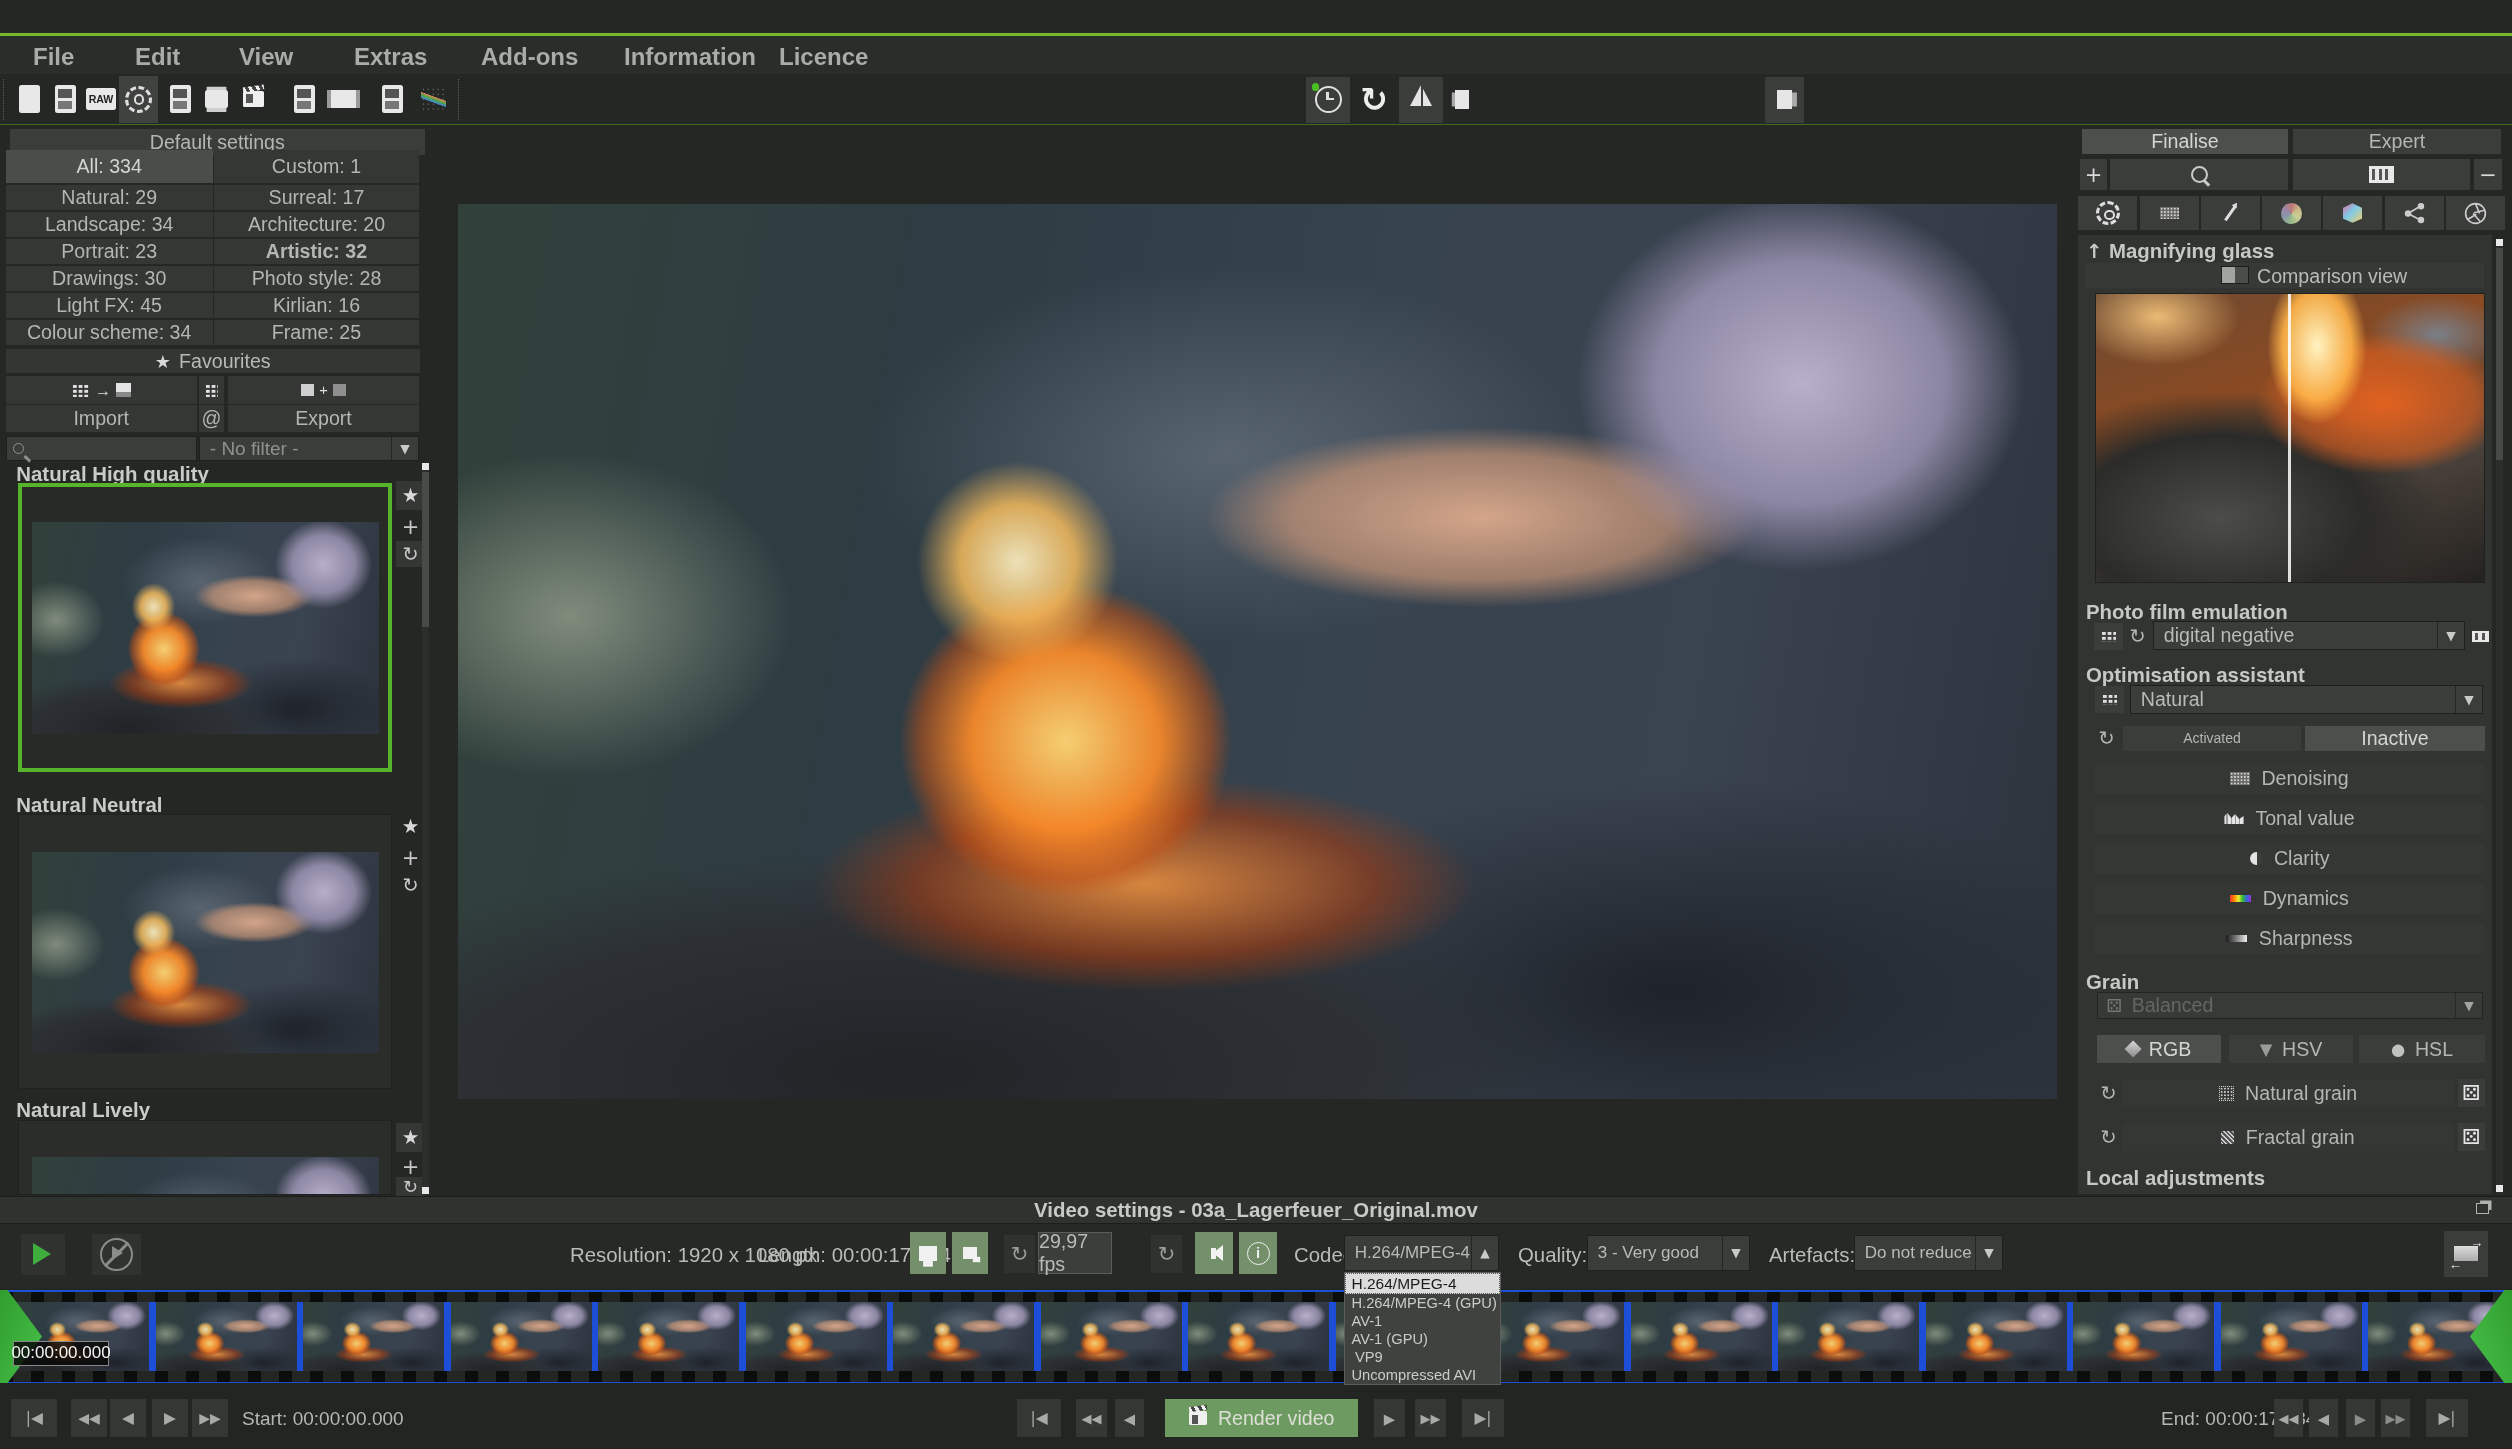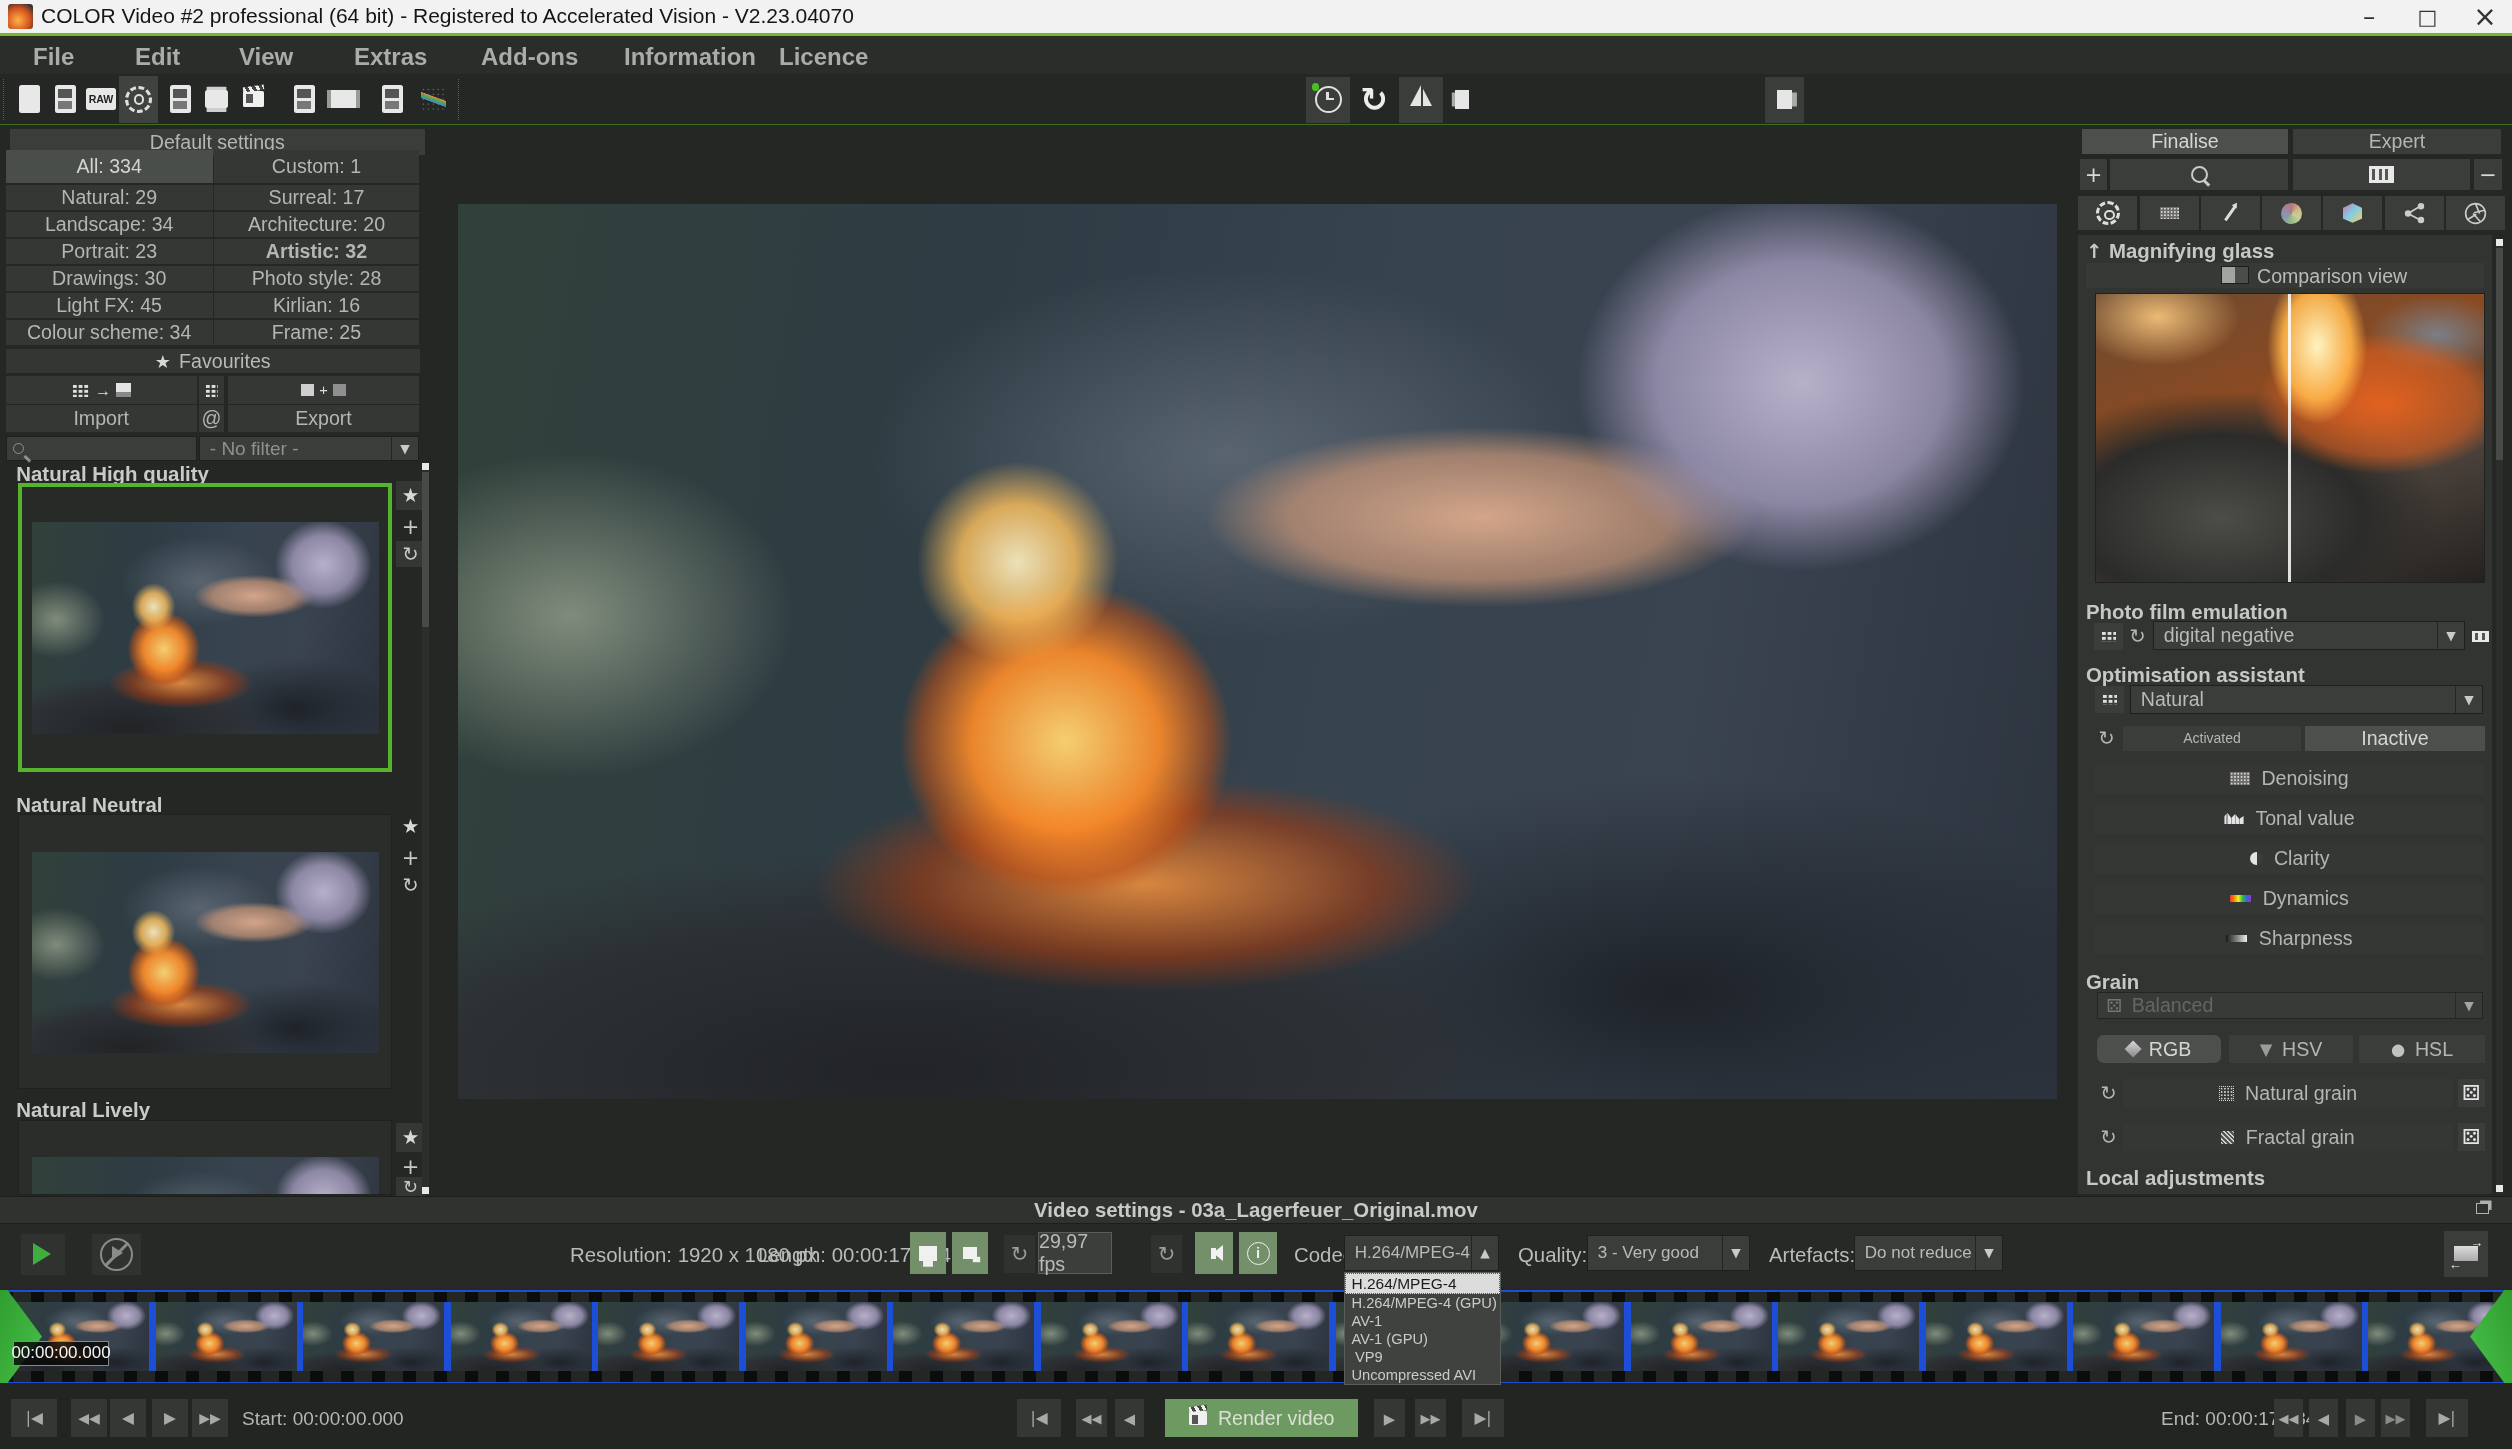--- a/index.html
+++ b/index.html
@@ -71,33 +71,20 @@
   .scrolltrack{background:#2b2e2b;}
   .scrollhandle{background:#474a47;}
   .wsq{width:6.5px;height:6.5px;background:#e8e8e8;}
   .glyph{font-family:"DejaVu Sans",sans-serif;}
 </style>
 </head>
 <body>
 
 <div id="app">
 
-  <div class="abs" style="left:0;top:0;width:2512px;height:33px;background:#f2f2f2;">
-    <div class="abs" style="left:8.2px;top:4.1px;width:24.5px;height:24.5px;border-radius:3.3px;background:radial-gradient(circle at 40% 65%,#ffb347,#d2521e 55%,#26303a 90%);"></div>
-    <div class="abs" style="left:41px;top:4.1px;font-size:21px;color:#151515;white-space:nowrap;">COLOR Video #2 professional (64 bit) - Registered to Accelerated Vision - V2.23.04070</div>
-    <div class="abs cen" style="left:2339px;top:0;width:60px;height:33px;color:#333;font-size:24.5px;">
-        <span class="glyph">–</span>
-      </div>
-    <div class="abs cen" style="left:2399px;top:0;width:57px;height:33px;color:#333;font-size:21px;">
-        <span class="glyph">□</span>
-      </div>
-    <div class="abs cen" style="left:2457px;top:0;width:56px;height:33px;color:#333;font-size:28px;">
-        <span class="glyph">×</span>
-      </div>
-  </div>
   <div class="abs" style="left:0;top:33px;width:2512px;height:3.3px;background:#76b82a;"></div>
 
   <div class="abs" style="left:0;top:36px;width:2512px;height:38px;background:#2a2d2a;">
     <div class="abs bold" style="left:33px;top:6.5px;color:#a9aca9;font-size:24px;">File</div>
     <div class="abs bold" style="left:135px;top:6.5px;color:#a9aca9;font-size:24px;">Edit</div>
     <div class="abs bold" style="left:239px;top:6.5px;color:#a9aca9;font-size:24px;">View</div>
     <div class="abs bold" style="left:354px;top:6.5px;color:#a9aca9;font-size:24px;">Extras</div>
     <div class="abs bold" style="left:481px;top:6.5px;color:#a9aca9;font-size:24px;">Add-ons</div>
     <div class="abs bold" style="left:624px;top:6.5px;color:#a9aca9;font-size:24px;">Information</div>
     <div class="abs bold" style="left:779px;top:6.5px;color:#a9aca9;font-size:24px;">Licence</div>
@@ -422,21 +409,21 @@
     <div class="sharp"></div>
       <span>Sharpness</span>
   </div>
 
   <div class="abs hdr" style="left:2086px;top:971px;">Grain</div>
   <div class="abs dd" style="left:2097px;top:992px;width:386px;height:27px;opacity:.75;">
     <span class="glyph" style="align-self:center;padding-left:8.2px;color:#8a8c8a;font-size:18px;">⚄</span>
     <span class="val" style="color:#757775;font-size:19.6px;">Balanced</span>
     <span class="arr glyph">▼</span>
   </div>
-  <div class="abs cen sel" style="left:2097px;top:1035px;width:124px;height:28px;gap:9.8px;font-size:19.6px;border-radius:7px;">
+  <div class="abs cen sel" style="left:2097px;top:1035px;width:124px;height:28px;gap:9.8px;font-size:19.6px;">
     <div class="cube"></div>
       <span>RGB</span>
   </div>
   <div class="abs cen btn" style="left:2229px;top:1035px;width:124px;height:28px;gap:9.8px;font-size:19.6px;">
     <span class="glyph" style="color:#9a9c9a;font-size:16.3px;">▼</span>
       <span>HSV</span>
   </div>
   <div class="abs cen btn" style="left:2359px;top:1035px;width:126px;height:28px;gap:9.8px;font-size:19.6px;">
     <span class="glyph" style="color:#c0c2c0;font-size:16.3px;">●</span>
       <span>HSL</span>

